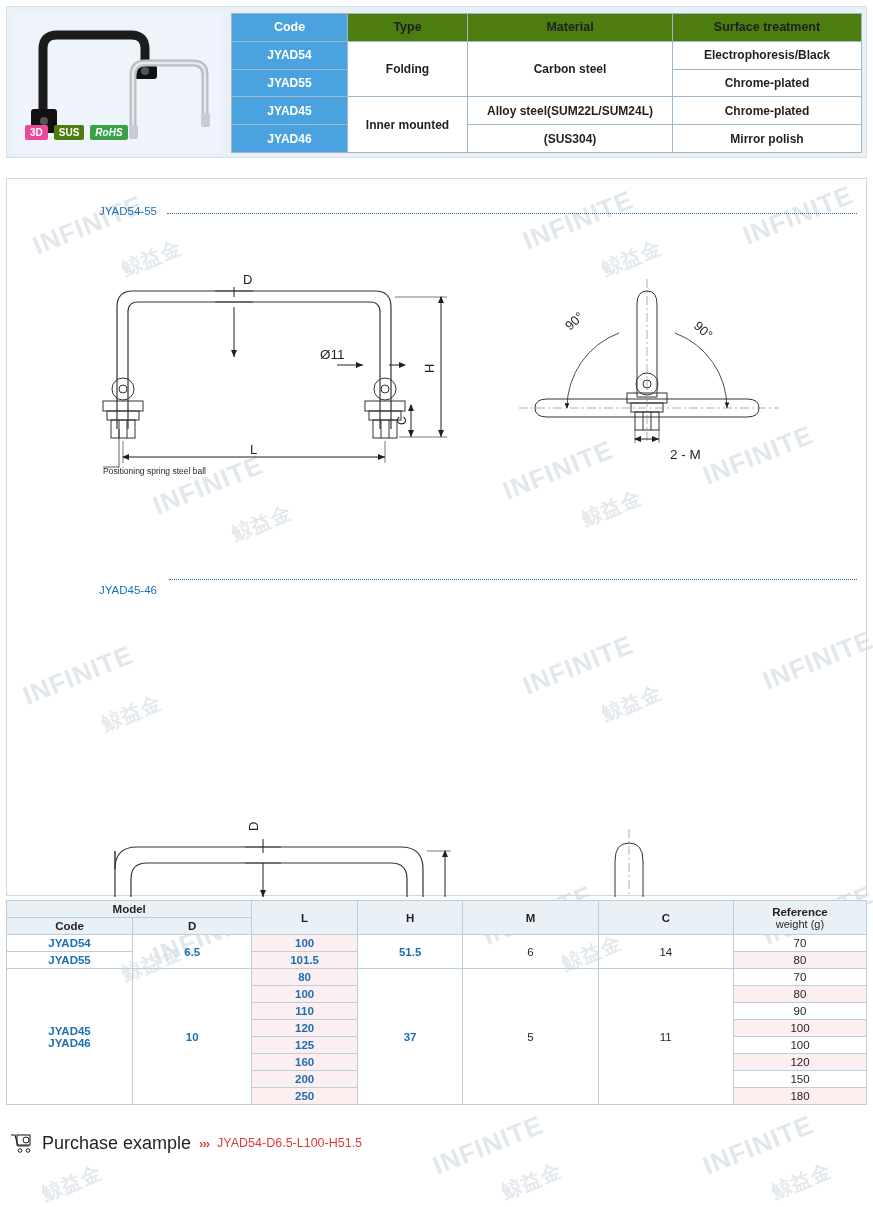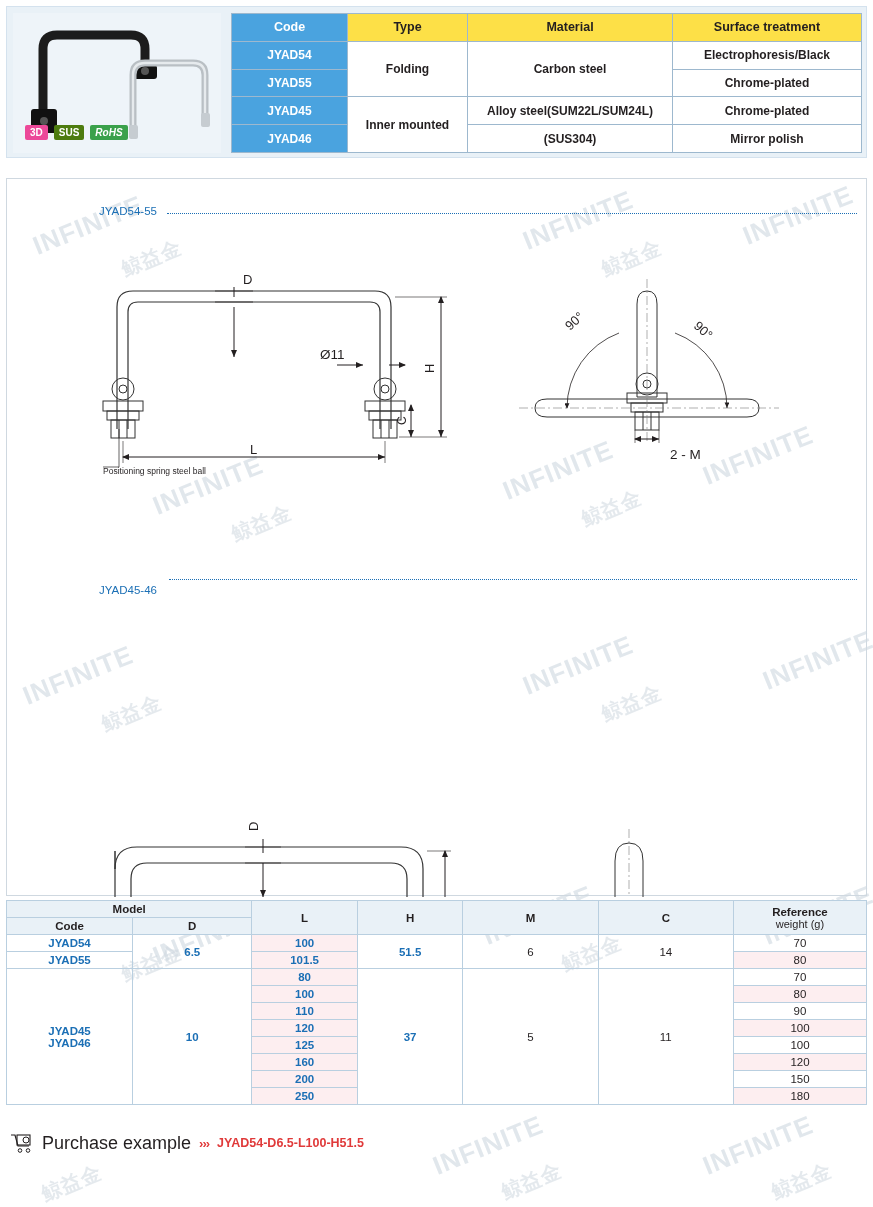--- a/index.html
+++ b/index.html
@@ -58,21 +58,21 @@
     border-collapse:collapse;
     background:#ffffff;
     font-size:12px;
   }
   .spec th, .spec td {
     border:1px solid #9db8ce;
     text-align:center;
     padding:3px 2px;
     font-weight:bold;
   }
-  .spec th { background:#fde047; font-weight:bold; font-size:12.5px; }
+  .spec th { background:#4d7c0f; font-weight:bold; font-size:12.5px; }
   .spec th.code-h { background:#4aa3df; color:#fff; }
   .spec td.code {
     background:#4aa3df; color:#ffffff; font-weight:bold; font-size:12px;
   }
 
   
   .drawing {
     position:absolute; left:6px; top:178px; width:861px; height:718px;
     border:1px solid #cfd8e0; background:transparent; z-index:10;
   }
@@ -100,21 +100,21 @@
   .dim td.pink { background:#fdeef0; }
   .dim .sub { font-size:11px; font-weight:normal; }
 
   
   .purchase {
     position:absolute; left:10px; top:1128px; width:700px; height:30px;
     display:flex; align-items:center; gap:8px; z-index:10;
   }
   .purchase .txt { font-size:18px; color:#231f20; }
   .purchase .arrows { color:#e03a3a; font-size:13px; letter-spacing:-1px; font-weight:bold;}
-  .purchase .code { color:#e03a3a; font-size:12.5px; font-weight:bold; }
+  .purchase .code { color:#e03a3a; font-size:12.5px; font-weight:normal; }
 </style>
 </head>
 <body>
 
 <div class="wm-layer">
   <div class="wm" style="left:30px;  top:210px;"><span class="big">INFINITE</span></div>
   <div class="wm wm2" style="left:120px; top:245px;">鲸益金</div>
   <div class="wm" style="left:320px; top:30px;"><span class="big">INFINITE</span></div>
   <div class="wm wm2" style="left:400px; top:70px;">鲸益金</div>
   <div class="wm" style="left:690px; top:20px;"><span class="big">INFINITE</span></div>

